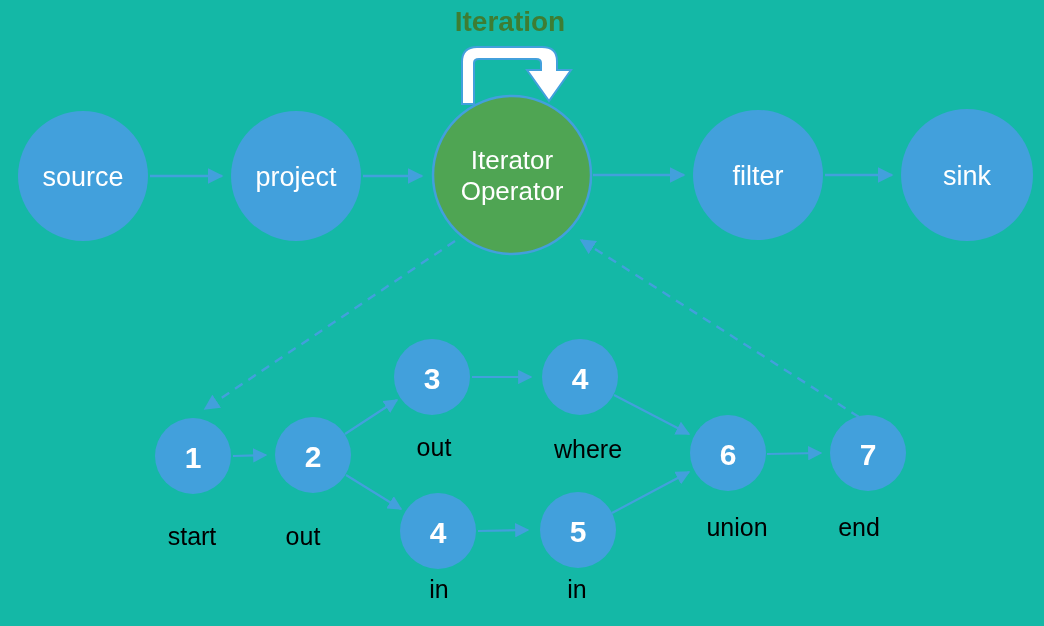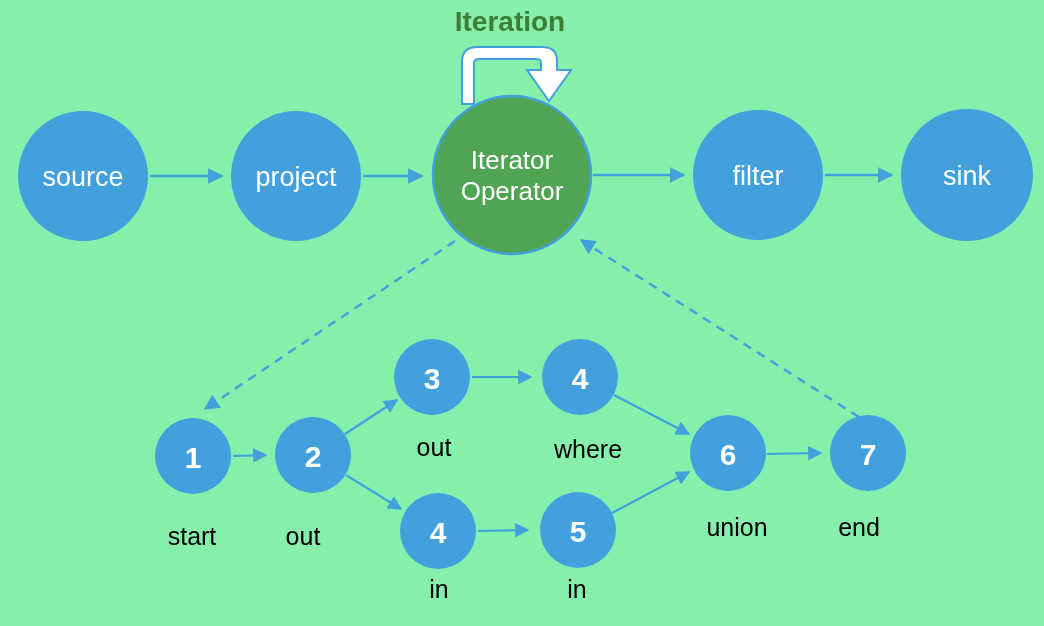--- a/index.html
+++ b/index.html
@@ -1,16 +1,16 @@
 <!DOCTYPE html>
 <html><head>
 <meta charset="utf-8">
 <style>
   html, body { margin: 0; padding: 0; background: #ffffff; }
-  .stage { width: 1044px; height: 626px; position: relative; background: #86efac; }
+  .stage { width: 1044px; height: 626px; position: relative; background: #14b8a6; }
   svg { font-family: "Liberation Sans", sans-serif; display: block; }
   .node-label { fill: #ffffff; font-size: 27px; }
   .iter-label { fill: #ffffff; font-size: 26px; }
   .num-label  { fill: #ffffff; font-size: 30px; font-weight: bold; }
   .caption    { font-size: 25px; }
   .title      { font-size: 28px; font-weight: 600; }
   text { text-anchor: middle; }
 </style>
 </head>
 <body>

